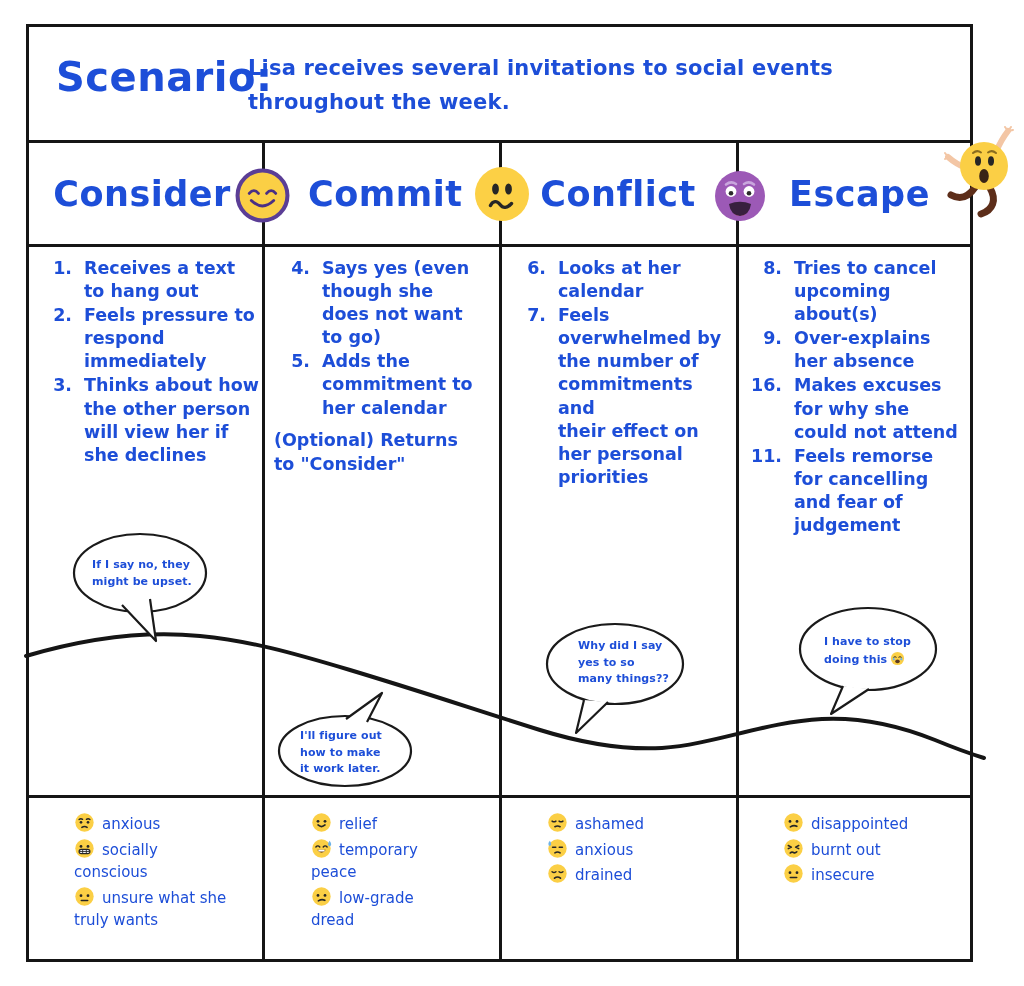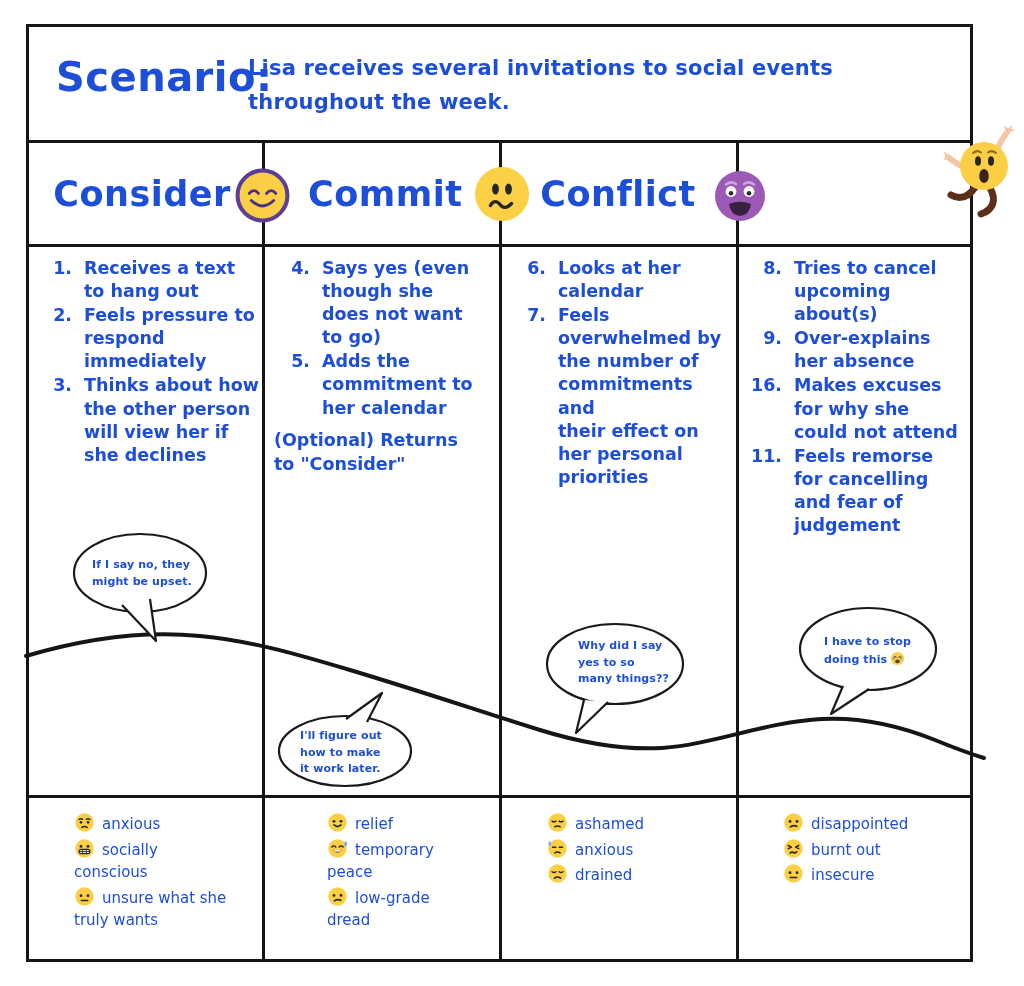--- a/index.html
+++ b/index.html
@@ -47,20 +47,21 @@
   <div class="vline" style="left:499px"></div>
   <div class="vline" style="left:736px"></div>
 
   <div class="scenario-label">Scenario:</div>
   <div class="scenario-text">Lisa receives several invitations to social events
 throughout the week.</div>
 
   <div class="col-title" style="left:42px;width:200px">Consider</div>
   <div class="col-title" style="left:308px;width:140px">Commit</div>
   <div class="col-title" style="left:538px;width:160px">Conflict</div>
+  <div class="col-title" style="left:789px;width:130px">Escape</div>
 
   <svg class="hdr-emoji" style="left:234px;top:167px" width="57" height="57" viewBox="0 0 56 56">
     <circle cx="28" cy="28" r="24.5" fill="#FBCF45" stroke="#5B3E96" stroke-width="4"></circle>
     <path d="M15,26 Q19.5,20.5 24,26" fill="none" stroke="#4A2F85" stroke-width="2.8" stroke-linecap="round"></path>
     <path d="M32,26 Q36.5,20.5 41,26" fill="none" stroke="#4A2F85" stroke-width="2.8" stroke-linecap="round"></path>
     <path d="M17,33 Q28,43.5 39,33" fill="none" stroke="#4A2F85" stroke-width="2.8" stroke-linecap="round"></path>
   </svg>
 
   <svg class="hdr-emoji" style="left:473px;top:165px" width="58" height="58" viewBox="0 0 58 58">
     <circle cx="29" cy="29" r="27" fill="#FCD045"></circle>
@@ -236,21 +237,21 @@
 conscious</span></div>
     <div class="emotion"><svg width="21" height="21" viewBox="0 0 24 24">
           <circle cx="12" cy="12" r="10.5" fill="#FBCF45"></circle>
           <circle cx="8" cy="11" r="1.6" fill="#262626"></circle>
           <circle cx="16" cy="11" r="1.6" fill="#262626"></circle>
           <path d="M8.4,16.6 H15.6" fill="none" stroke="#262626" stroke-width="1.9" stroke-linecap="round"></path>
         </svg><span>unsure what she
 truly wants</span></div>
   </div>
 
-  <div class="col-emotions" style="left:293px;width:215px">
+  <div class="col-emotions" style="left:277px;width:215px">
     <div class="emotion"><svg width="21" height="21" viewBox="0 0 24 24">
           <circle cx="12" cy="12" r="10.5" fill="#FBCF45"></circle>
           <circle cx="8" cy="10.6" r="1.6" fill="#262626"></circle>
           <circle cx="16" cy="10.6" r="1.6" fill="#262626"></circle>
           <path d="M8,14.8 Q12,18.4 16,14.8" fill="none" stroke="#262626" stroke-width="1.9" stroke-linecap="round"></path>
         </svg><span>relief</span></div>
     <div class="emotion"><svg width="21" height="21" viewBox="0 0 24 24">
           <circle cx="12" cy="12" r="10.5" fill="#FBCF45"></circle>
           <path d="M5.6,10.2 Q7.8,7.8 10,10.2 M14,10.2 Q16.2,7.8 18.4,10.2" fill="none" stroke="#262626" stroke-width="1.7" stroke-linecap="round"></path>
           <path d="M7,13.4 Q12,20.4 17,13.4 Z" fill="#6b4423"></path>

